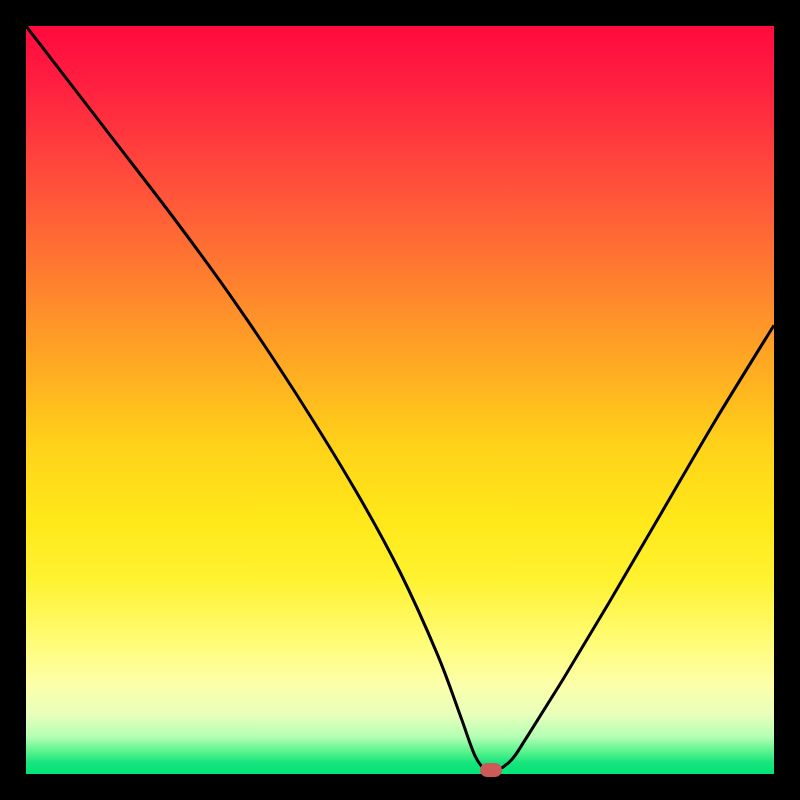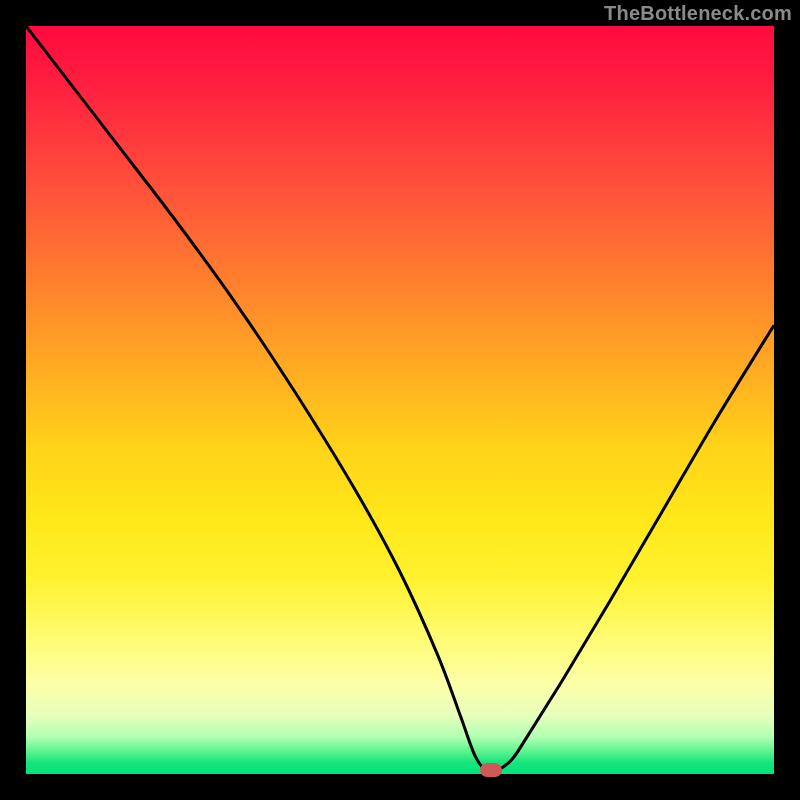--- a/index.html
+++ b/index.html
@@ -74,14 +74,13 @@
 <div class="frame">
   <div class="plot-area">
 
     <svg class="curve" viewBox="0 0 748 748" preserveAspectRatio="none">
       <path fill="none" stroke="#000000" stroke-width="3" d="M 0.0 0.0 C 12.5 16.2, 49.9 64.8, 74.8 97.2 C 99.7 129.7, 127.2 164.6, 149.6 194.5 C 172.0 224.4, 189.5 248.1, 209.4 276.8 C 229.4 305.4, 249.3 335.4, 269.3 366.5 C 289.2 397.7, 311.7 433.8, 329.1 463.8 C 346.6 493.7, 360.3 518.6, 374.0 546.0 C 387.7 573.5, 401.4 604.6, 411.4 628.3 C 421.4 652.0, 427.6 671.3, 433.8 688.2 C 440.1 705.0, 444.4 719.9, 448.8 729.3 C 453.2 738.6, 456.3 741.8, 460.0 744.3 C 463.8 746.8, 466.9 746.1, 471.2 744.3 C 475.6 742.4, 481.2 738.6, 486.2 733.0 C 491.2 727.4, 492.4 724.3, 501.2 710.6 C 509.9 696.9, 524.8 673.2, 538.6 650.8 C 552.3 628.3, 567.2 603.4, 583.4 576.0 C 599.6 548.5, 618.3 516.1, 635.8 486.2 C 653.3 456.3, 669.5 427.6, 688.2 396.4 C 706.9 365.3, 738.0 315.4, 748.0 299.2"></path>
     </svg>
 
     <div class="marker" style="left: 465.256px; top: 744.26px; background: rgb(205, 89, 89);"></div>
   </div>
 
-  <div class="watermark">TheBottleneck.com</div>
 </div>
 
 </body></html>

